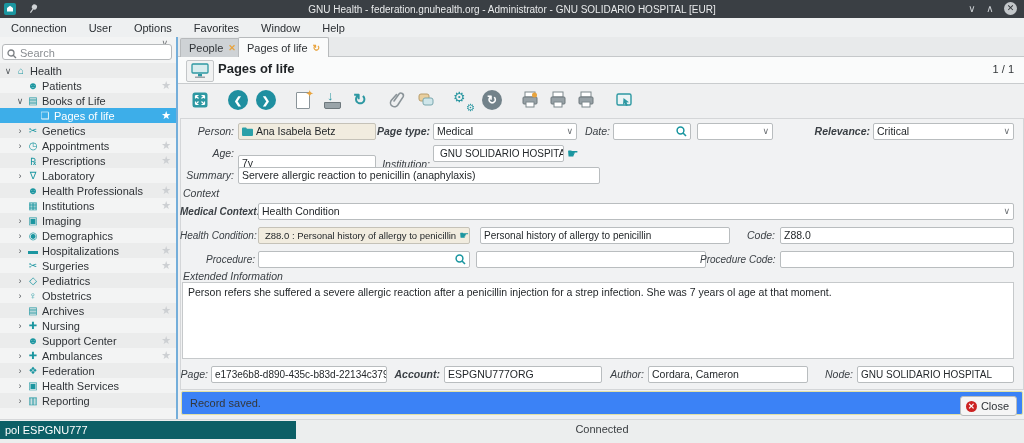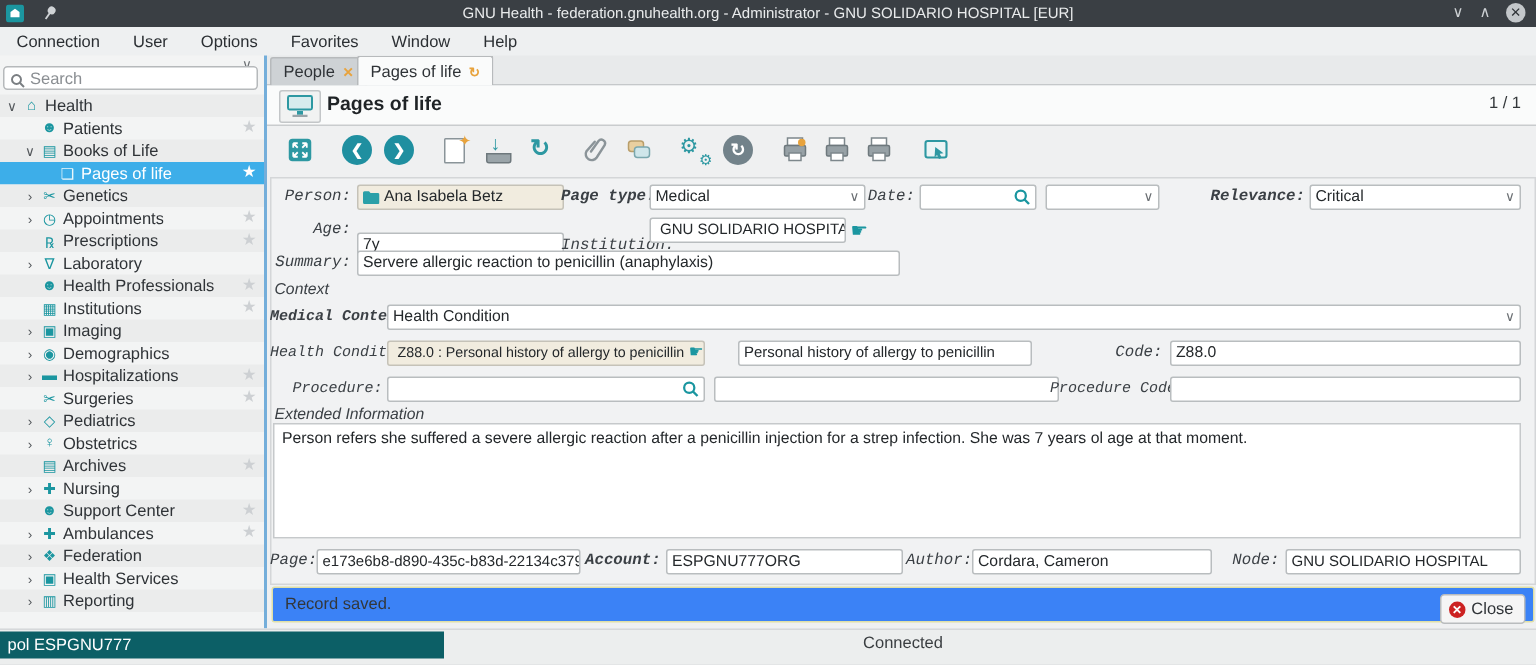--- a/index.html
+++ b/index.html
@@ -69,21 +69,21 @@
   .newrec{position:relative;width:16px;height:18px;}
   .newrec .pg{position:absolute;left:0;top:1px;width:12px;height:15px;background:#fff;border:1px solid #8a9499;border-radius:1px;}
   .newrec .st{position:absolute;right:-2px;top:-3px;color:#e8a33d;font-size:10px;}
   .savewrap{position:relative;width:18px;height:20px;}
   .savewrap .arr{position:absolute;left:4px;top:-2px;color:#2d98a2;font-size:13px;font-weight:bold;}
   .savewrap .tray{position:absolute;left:1px;bottom:1px;width:15px;height:5px;background:#9aa4a9;border:1px solid #6e787d;border-radius:0 0 2px 2px;}
   
   .formpanel{position:absolute;left:180px;top:118px;width:844px;height:272px;background:#f1f2f3;
              border:1px solid #d4d6d8;box-sizing:border-box;}
   .lbl{position:absolute;height:17px;line-height:17px;font-style:italic;font-size:10.5px;
-       color:#3b4045;text-align:right;white-space:nowrap;font-family:Liberation Mono, monospace;}
+       color:#3b4045;text-align:right;white-space:nowrap;}
   .lbl.b{font-weight:bold;}
   .f{position:absolute;height:17px;box-sizing:border-box;background:#fff;border:1px solid #b9bdbf;
      border-radius:2px;font-size:10.5px;line-height:15px;padding:0 3px;overflow:hidden;
      white-space:nowrap;color:#24282b;display:flex;align-items:center;gap:3px;}
   .f.ro{background:#f1ecdf;border-color:#c5c2b8;}
   .f .chev{margin-left:auto;color:#6a6e72;font-size:9px;}
   .f .mag{margin-left:auto;}
   .f .hand{margin-left:auto;color:#1b96a0;font-size:11px;}
   .handout{position:absolute;color:#1b96a0;font-size:13px;height:17px;line-height:17px;}
   .sectionlbl{position:absolute;font-style:italic;font-size:10.5px;color:#3b4045;}
@@ -439,21 +439,21 @@
   </div>
 
   <span class="lbl" style="left:180px;top:227px;width:75px;font-size:10px">Health Condition:</span>
   <div class="f ro" style="left:258px;top:227px;width:212px">
     <svg width="11" height="9" viewBox="0 0 11 9">
         <path d="M0 1.5 Q0 .5 1 .5 h3 l1 1.2 h5 q1 0 1 1 V8 q0 1 -1 1 H1 Q0 9 0 8z" fill="#2ba0a8"></path>
       </svg>
     <span style="font-size:9.5px">Z88.0 : Personal history of allergy to penicillin</span>
     <span class="hand">☛</span>
   </div>
-  <div class="f" style="left:492px;top:227px;width:196px">
+  <div class="f" style="left:480px;top:227px;width:250px">
     <span style="font-size:10px">Personal history of allergy to penicillin</span>
   </div>
   <span class="lbl" style="left:700px;top:227px;width:75px">Code:</span>
   <div class="f" style="left:780px;top:227px;width:234px">
     <span>Z88.0</span>
   </div>
 
   <span class="lbl" style="left:180px;top:251px;width:75px;font-size:10px">Procedure:</span>
   <div class="f" style="left:258px;top:251px;width:212px">
     <span></span>

